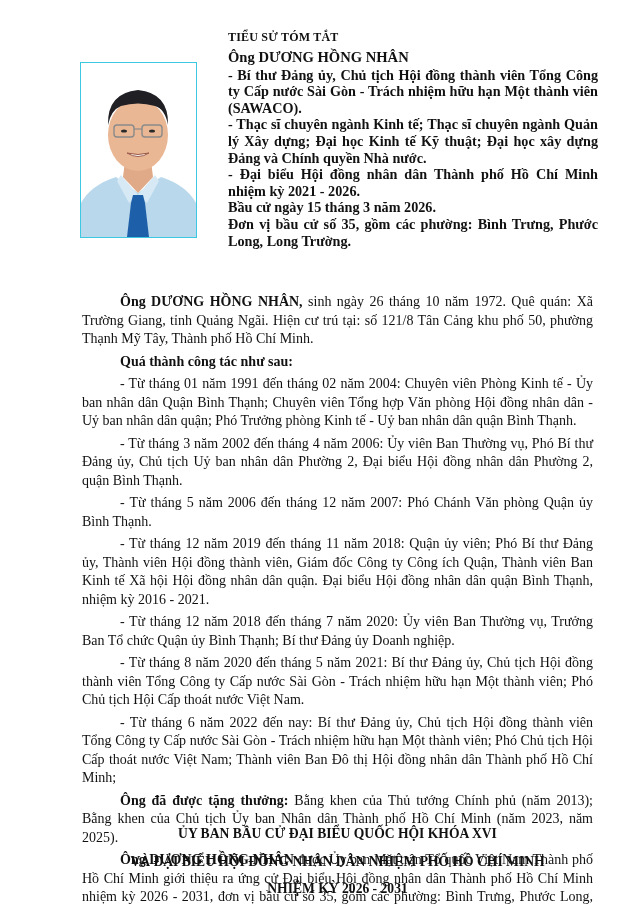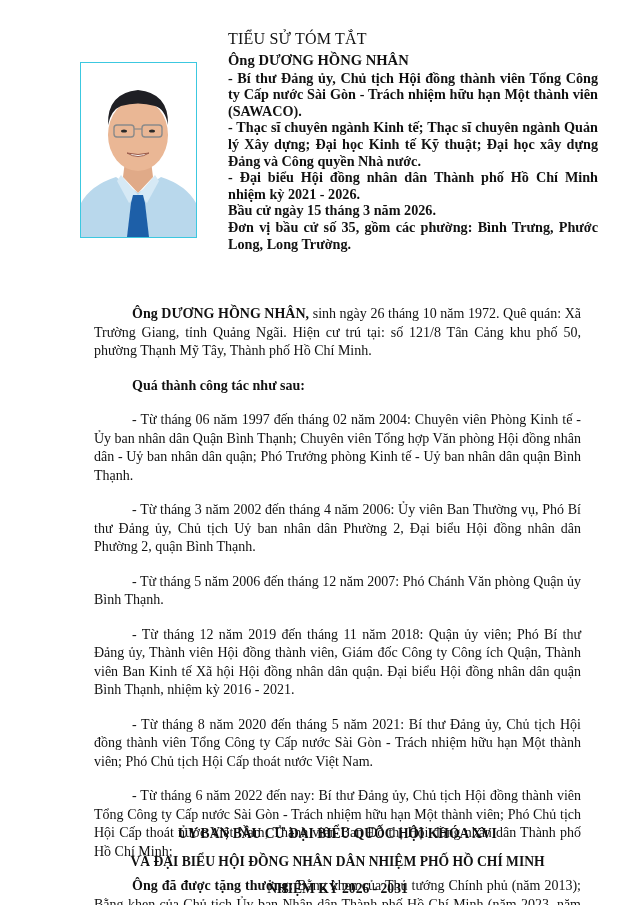--- a/index.html
+++ b/index.html
@@ -2,25 +2,25 @@
 <html><head>
 <meta charset="utf-8">
 <style>
   html, body { margin:0; padding:0; background:#ffffff; }
   body { width:640px; height:905px; position:relative; overflow:hidden;
          font-family:"Liberation Serif", "DejaVu Serif", serif; color:#111; }
   .photo { position:absolute; left:80px; top:62px; width:115px; height:174px;
            border:1.5px solid #3cc8e0; background:#ffffff; overflow:hidden; }
   .photo svg { display:block; width:100%; height:100%; }
   .header { position:absolute; left:228px; top:30px; width:370px; }
-  .title { font-weight:normal; font-size:16px; margin:0 0 4px 0; letter-spacing:0.2px; }
+  .title { font-weight:bold; font-size:12px; margin:0 0 4px 0; letter-spacing:0.2px; }
   .hline { font-weight:bold; font-size:14.2px; line-height:16.6px; margin:0; text-align:justify; }
   .hname { font-size:14.6px; margin-bottom:1px; }
   .body { position:absolute; left:78px; top:289px; width:519px; font-size:14px; line-height:18.5px; }
-  .body p { margin:16px; text-align:justify; }
+  .body p { margin:4px; text-align:justify; }
   .ind { text-indent:38px; }
   .b { font-weight:bold; }
   .footer { position:absolute; left:78px; top:815px; width:519px; text-align:center;
             font-weight:bold; font-size:13.6px; line-height:16.5px; }
   .footer div { margin:11px;text-align:center; }
 </style>
 </head>
 <body>
 
 <div class="photo">
@@ -48,33 +48,34 @@
     <ellipse cx="71" cy="68" rx="3" ry="1.6" fill="#2a2a2a"></ellipse>
 
     <path d="M46 90 Q57 97 68 90 Q57 93 46 90 Z" fill="#ffffff" stroke="#9a5a4a" stroke-width="1"></path>
   </svg>
 </div>
 
 <div class="header">
   <div class="title">TIỂU SỬ TÓM TẮT</div>
   <p class="hline hname">Ông DƯƠNG HỒNG NHÂN</p>
   <p class="hline">- Bí thư Đảng ủy, Chủ tịch Hội đồng thành viên Tổng Công ty Cấp nước Sài Gòn - Trách nhiệm hữu hạn Một thành viên (SAWACO).</p>
-  <p class="hline">- Thạc sĩ chuyên ngành Kinh tế; Thạc sĩ chuyên ngành Quản lý Xây dựng; Đại học Kinh tế Kỹ thuật; Đại học xây dựng Đảng và Công quyền Nhà nước.</p>
+  <p class="hline">- Thạc sĩ chuyên ngành Kinh tế; Thạc sĩ chuyên ngành Quản lý Xây dựng; Đại học Kinh tế Kỹ thuật; Đại học xây dựng Đảng và Chính quyền Nhà nước.</p>
   <p class="hline">- Đại biểu Hội đồng nhân dân Thành phố Hồ Chí Minh nhiệm kỳ 2021 - 2026.</p>
   <p class="hline">Bầu cử ngày 15 tháng 3 năm 2026.</p>
   <p class="hline">Đơn vị bầu cử số 35, gồm các phường: Bình Trưng, Phước Long, Long Trường.</p>
 </div>
 
 <div class="body">
   <p class="ind"><span class="b">Ông DƯƠNG HỒNG NHÂN,</span><span> sinh ngày 26 tháng 10 năm 1972. Quê quán: Xã Trường Giang, tỉnh Quảng Ngãi. Hiện cư trú tại: số 121/8 Tân Cảng khu phố 50, phường Thạnh Mỹ Tây, Thành phố Hồ Chí Minh.</span></p>
   <p class="ind b">Quá thành công tác như sau:</p>
-  <p class="ind">- Từ tháng 06 năm 1997 đến tháng 02 năm 2004: Chuyên viên Phòng Kinh tế - Ủy ban nhân dân Quận Bình Thạnh; Chuyên viên Tổng hợp Văn phòng Hội đồng nhân dân - Uỷ ban nhân dân quận; Phó Trưởng phòng Kinh tế - Uỷ ban nhân dân quận Bình Thạnh.</p>
+  <p class="ind">- Từ tháng 01 năm 1991 đến tháng 02 năm 2004: Chuyên viên Phòng Kinh tế - Ủy ban nhân dân Quận Bình Thạnh; Chuyên viên Tổng hợp Văn phòng Hội đồng nhân dân - Uỷ ban nhân dân quận; Phó Trưởng phòng Kinh tế - Uỷ ban nhân dân quận Bình Thạnh.</p>
   <p class="ind">- Từ tháng 3 năm 2002 đến tháng 4 năm 2006: Ủy viên Ban Thường vụ, Phó Bí thư Đảng ủy, Chủ tịch Uỷ ban nhân dân Phường 2, Đại biểu Hội đồng nhân dân Phường 2, quận Bình Thạnh.</p>
   <p class="ind">- Từ tháng 5 năm 2006 đến tháng 12 năm 2007: Phó Chánh Văn phòng Quận ủy Bình Thạnh.</p>
   <p class="ind">- Từ tháng 12 năm 2019 đến tháng 11 năm 2018: Quận ủy viên; Phó Bí thư Đảng ủy, Thành viên Hội đồng thành viên, Giám đốc Công ty Công ích Quận, Thành viên Ban Kinh tế Xã hội Hội đồng nhân dân quận. Đại biểu Hội đồng nhân dân quận Bình Thạnh, nhiệm kỳ 2016 - 2021.</p>
+  <p class="ind">- Từ tháng 12 năm 2018 đến tháng 7 năm 2020: Ủy viên Ban Thường vụ, Trưởng Ban Tổ chức Quận ủy Bình Thạnh; Bí thư Đảng ủy Doanh nghiệp.</p>
   <p class="ind">- Từ tháng 8 năm 2020 đến tháng 5 năm 2021: Bí thư Đảng ủy, Chủ tịch Hội đồng thành viên Tổng Công ty Cấp nước Sài Gòn - Trách nhiệm hữu hạn Một thành viên; Phó Chủ tịch Hội Cấp thoát nước Việt Nam.</p>
   <p class="ind">- Từ tháng 6 năm 2022 đến nay: Bí thư Đảng ủy, Chủ tịch Hội đồng thành viên Tổng Công ty Cấp nước Sài Gòn - Trách nhiệm hữu hạn Một thành viên; Phó Chủ tịch Hội Cấp thoát nước Việt Nam; Thành viên Ban Đô thị Hội đồng nhân dân Thành phố Hồ Chí Minh;</p>
   <p class="ind"><span class="b">Ông đã được tặng thưởng:</span><span> Bằng khen của Thủ tướng Chính phủ (năm 2013); Bằng khen của Chủ tịch Ủy ban Nhân dân Thành phố Hồ Chí Minh (năm 2023, năm 2025).</span></p>
   <p class="ind"><span class="b">Ông DƯƠNG HỒNG NHÂN</span><span> được Ủy ban Mặt trận Tổ quốc Việt Nam Thành phố Hồ Chí Minh giới thiệu ra ứng cử Đại biểu Hội đồng nhân dân Thành phố Hồ Chí Minh nhiệm kỳ 2026 - 2031, đơn vị bầu cử số 35, gồm các phường: Bình Trưng, Phước Long, Long Trường.</span></p>
 </div>
 
 <div class="footer">
   <div>ỦY BAN BẦU CỬ ĐẠI BIỂU QUỐC HỘI KHÓA XVI</div>
   <div>VÀ ĐẠI BIỂU HỘI ĐỒNG NHÂN DÂN NHIỆM PHỐ HỒ CHÍ MINH</div>
   <div>NHIỆM KỲ 2026 - 2031</div>

